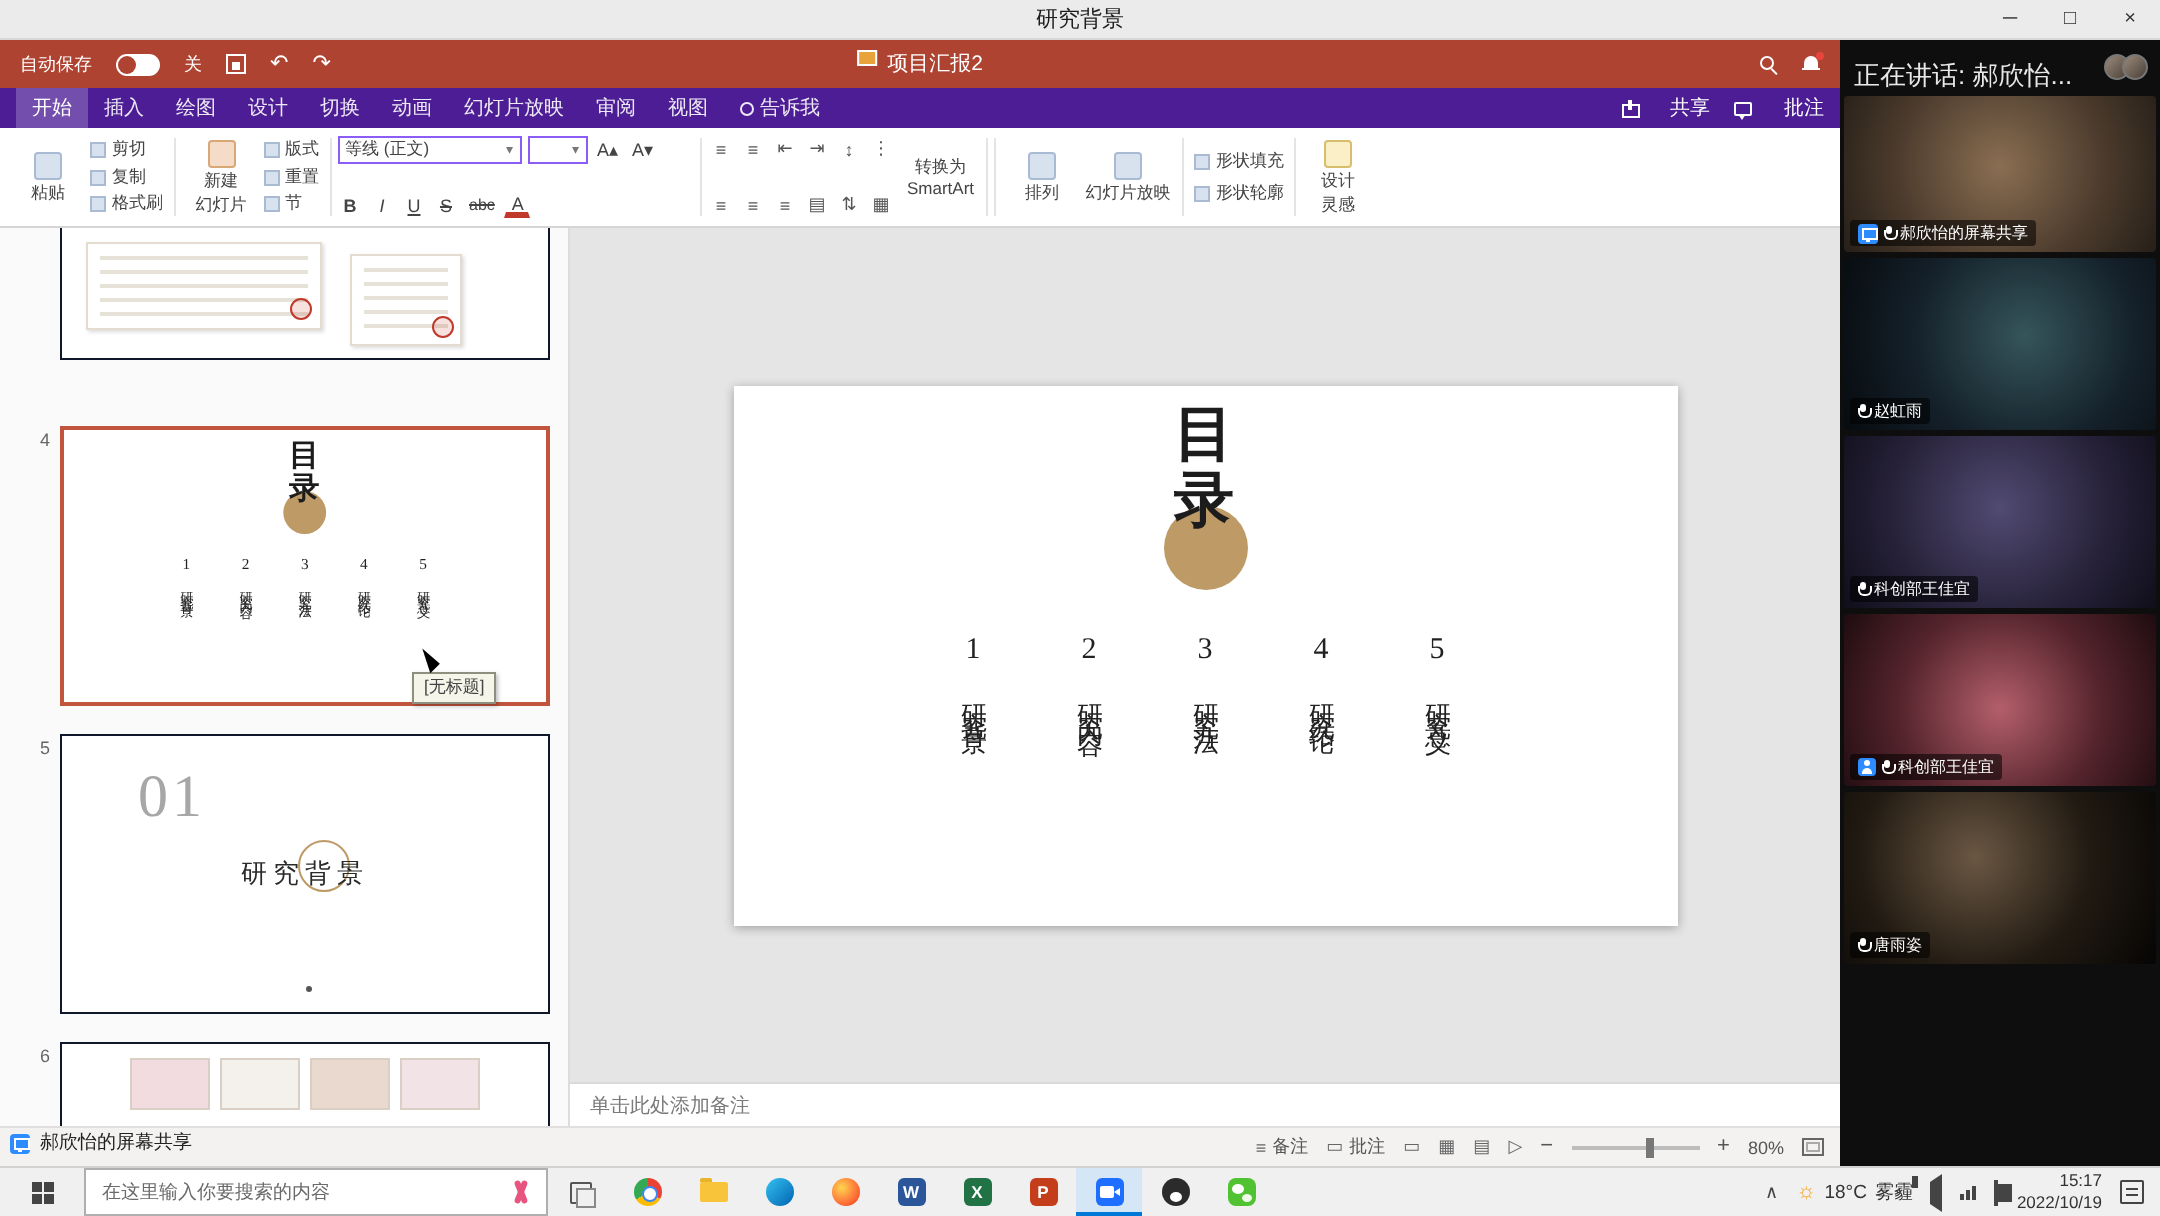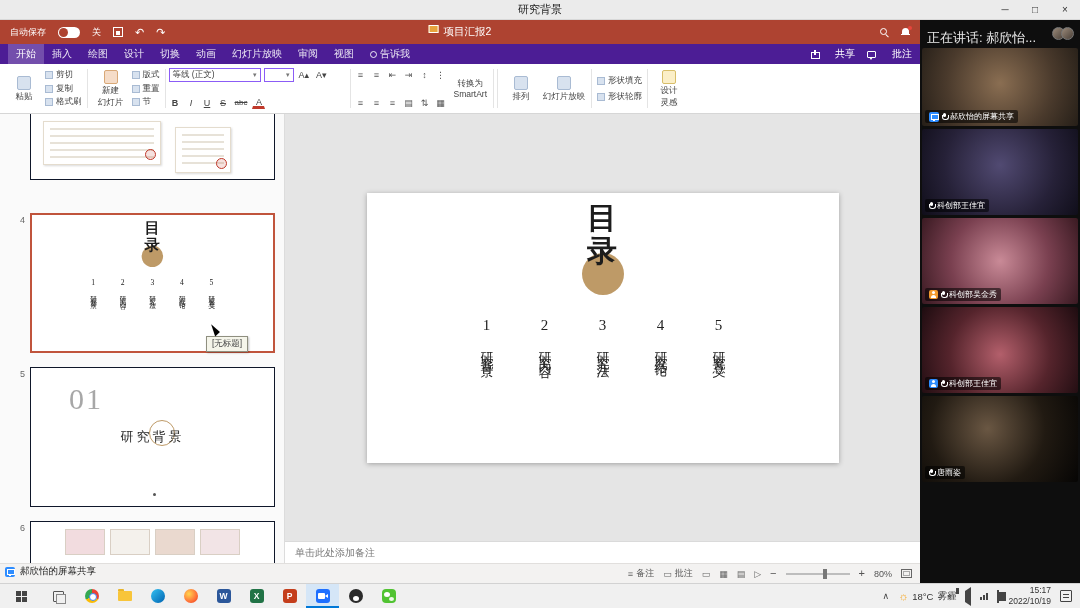--- a/index.html
+++ b/index.html
@@ -576,35 +576,34 @@
       </div>
 
       <div class="tile tile-share v1">
         <div class="tile-label">
           <span class="share-ic"></span>
           <span class="mic"></span>
           <span>郝欣怡的屏幕共享</span>
         </div>
       </div>
 
+      <div class="tile tile-cam v2">
+        <div class="tile-label">
+          <span class="mic"></span>
+          <span>赵虹雨</span>
+        </div>
+      </div>
 
       <div class="tile tile-cam v3">
         <div class="tile-label">
           <span class="mic"></span>
           <span>科创部王佳宜</span>
         </div>
       </div>
 
-      <div class="tile tile-cam v4">
-        <div class="tile-label">
-          <span class="member orange"></span>
-          <span class="mic"></span>
-          <span>科创部吴金秀</span>
-        </div>
-      </div>
 
       <div class="tile tile-cam v5">
         <div class="tile-label">
           <span class="member blue"></span>
           <span class="mic"></span>
           <span>科创部王佳宜</span>
         </div>
       </div>
 
       <div class="tile tile-cam v6">
@@ -617,20 +616,24 @@
   </div>
 
   <div class="taskbar">
     <div class="start">
       <span class="win-logo">
           <span></span>
           <span></span>
           <span></span>
           <span></span>
         </span>
+    </div>
+    <div class="search-box">
+      <span class="search-text">在这里输入你要搜索的内容</span>
+      <span class="pink-ribbon"></span>
     </div>
     <div class="tb-apps">
       <span class="app">
           <span class="ic-taskview"></span>
         </span>
       <span class="app">
           <span class="app-ic ic-chrome"></span>
         </span>
       <span class="app">
           <span class="ic-folder"></span>

